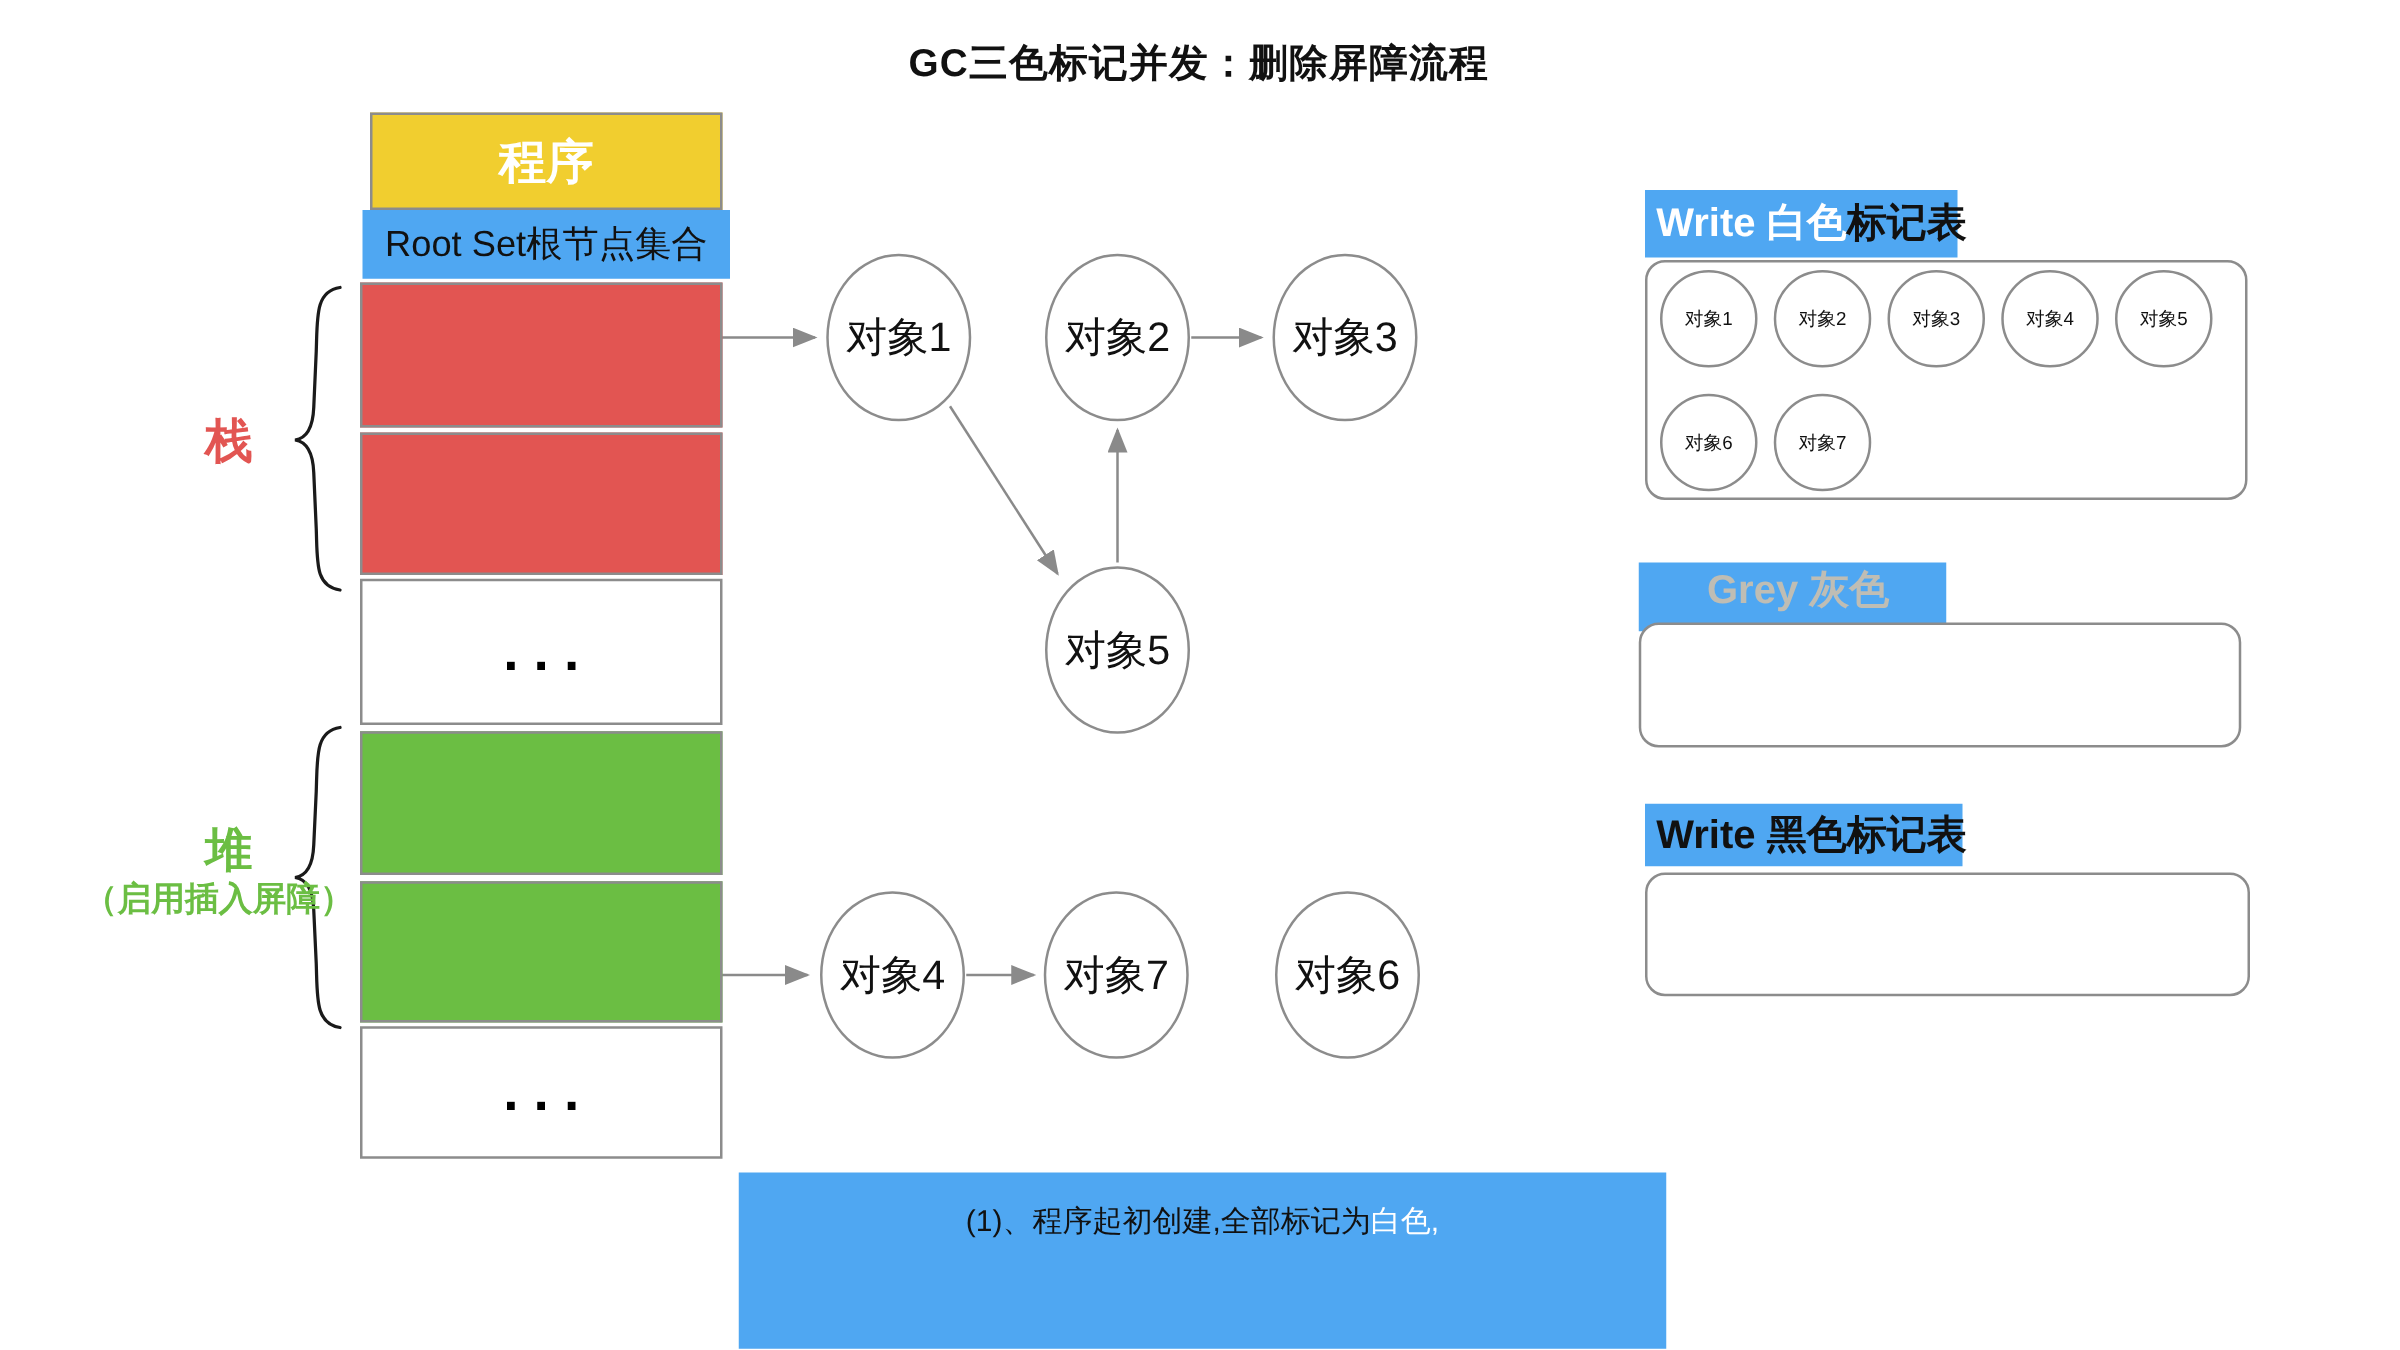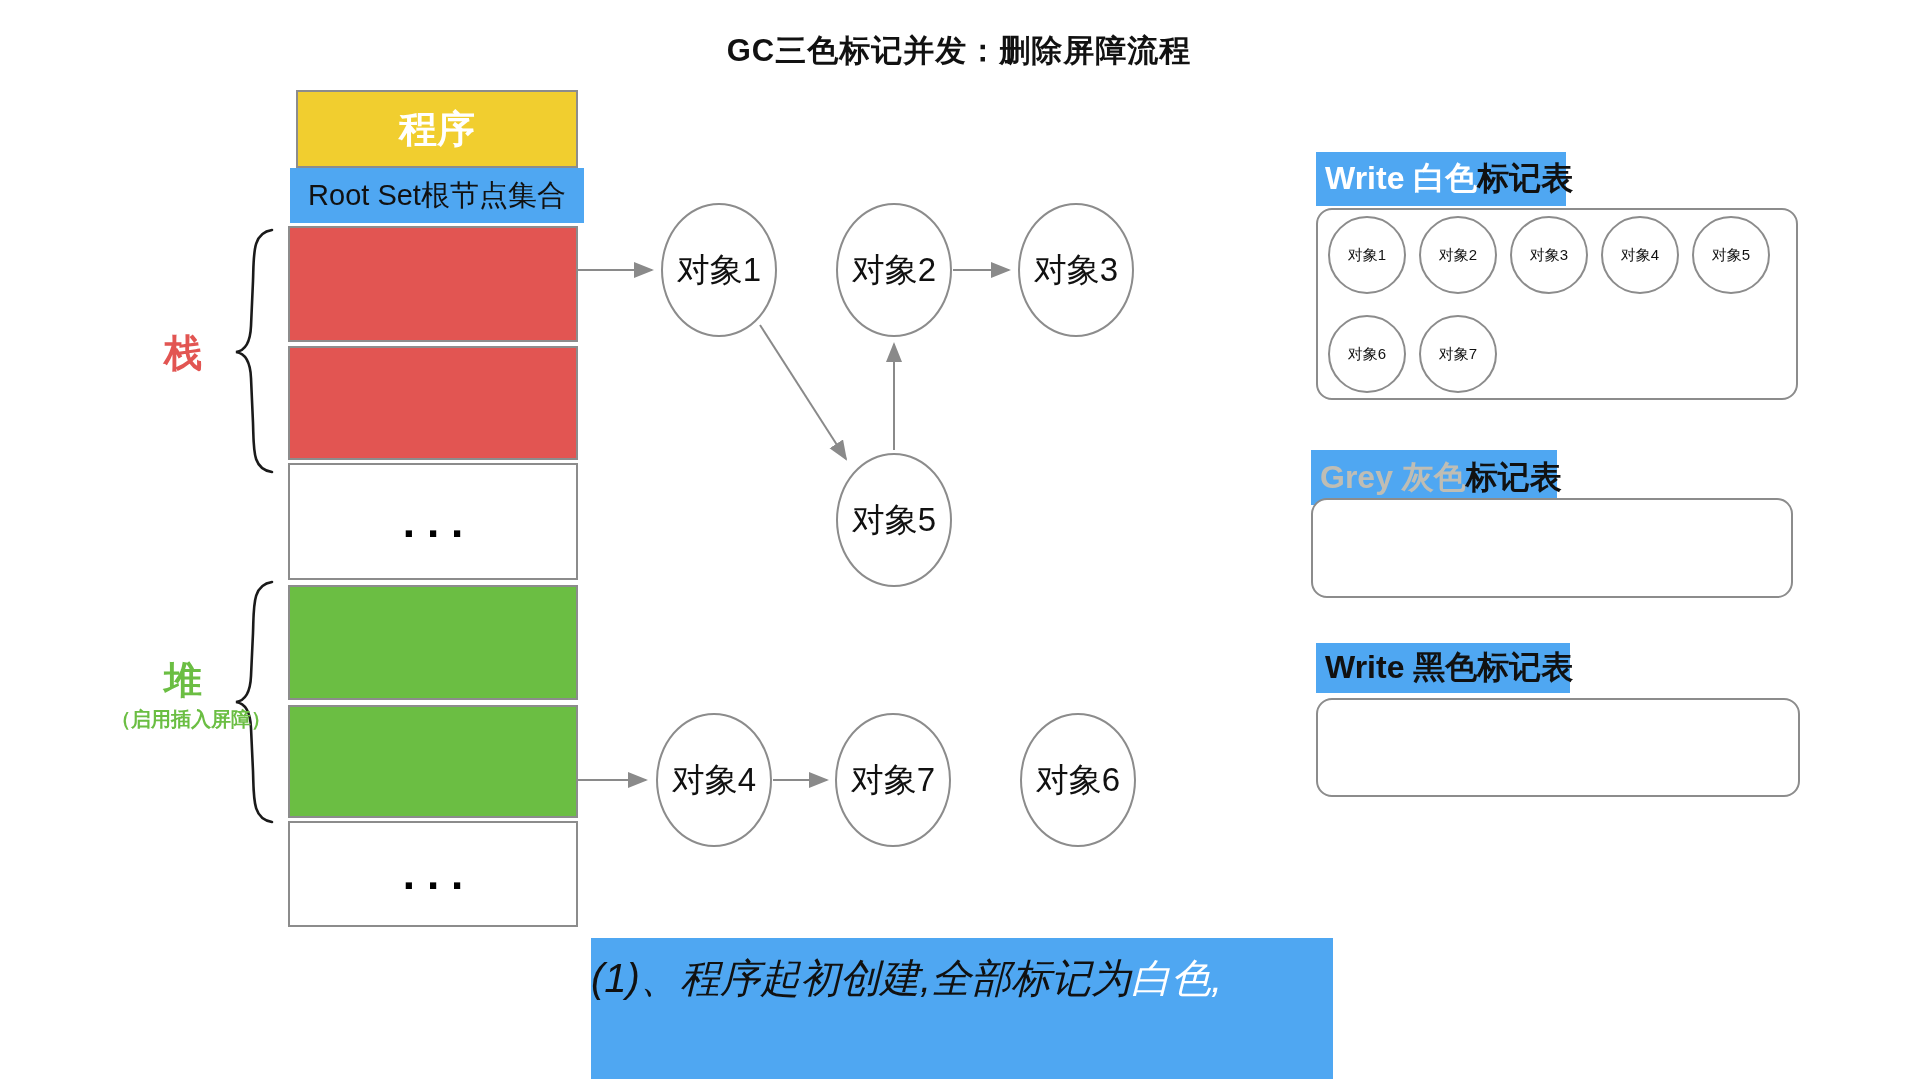--- a/index.html
+++ b/index.html
@@ -31,22 +31,22 @@
   .box-white1{left:240px;top:463px;width:290px;height:117px;background:#fff;}
   .box-green1{left:240px;top:585px;width:290px;height:115px;background:var(--green);}
   .box-green2{left:240px;top:705px;width:290px;height:113px;background:var(--green);}
   .box-white2{left:240px;top:821px;width:290px;height:106px;background:#fff;}
   .dots{font-size:44px;font-weight:bold;letter-spacing:12px;color:#000;padding-left:12px;}
 
   .lbl-stack{left:135px;top:353px;transform:translate(-50%,-50%);
     color:var(--red);font-size:38px;font-weight:bold;}
   .lbl-heap{left:135px;top:680px;transform:translate(-50%,-50%);
     color:var(--green);font-size:38px;font-weight:bold;}
-  .lbl-heapnote{left:143px;top:719px;transform:translate(-50%,-50%);
-    color:var(--green);font-size:20px;font-weight:bold;white-space:nowrap;}
+  .lbl-heapnote{left:127px;top:719px;transform:translate(-50%,-50%);
+    color:var(--green);font-size:27px;font-weight:bold;white-space:nowrap;}
 
   
   .gnode{
     width:116px;height:134px;border:2px solid var(--border);border-radius:50%;
     background:#fff;display:flex;align-items:center;justify-content:center;
     font-size:33px;transform:translate(-50%,-50%);position:absolute;box-sizing:border-box;
   }
 
   
   .tbl-hdr{background:var(--blue);display:flex;align-items:center;padding-left:9px;
@@ -58,21 +58,21 @@
   .hdr-suffix{font-weight:700;color:var(--ink);}
   .tbl-rect{border:2px solid var(--border);border-radius:16px;background:#fff;}
   .tnode{
     width:78px;height:78px;border:2px solid var(--border);border-radius:50%;
     background:#fff;display:flex;align-items:center;justify-content:center;
     font-size:15px;transform:translate(-50%,-50%);position:absolute;box-sizing:border-box;
   }
 
   
   .caption{left:543px;top:938px;width:742px;height:141px;background:var(--blue);
-    font-size:40px;line-height:58px;padding-top:11px;font-style:italic;}
+    text-align:center;font-size:24px;line-height:58px;padding-top:11px;}
   .cap-hl{color:#fff;}
 </style>
 </head>
 <body>
 
 <div id="canvas">
 
   <div class="abs title">GC三色标记并发：删除屏障流程</div>
 
   <svg class="overlay" width="1920" height="1080" viewBox="0 0 1920 1080">
@@ -127,21 +127,21 @@
         <div class="tnode" style="left: 49px; top: 45px;">对象1</div>
         <div class="tnode" style="left: 140px; top: 45px;">对象2</div>
         <div class="tnode" style="left: 231px; top: 45px;">对象3</div>
         <div class="tnode" style="left: 322px; top: 45px;">对象4</div>
         <div class="tnode" style="left: 413px; top: 45px;">对象5</div>
         <div class="tnode" style="left: 49px; top: 144px;">对象6</div>
         <div class="tnode" style="left: 140px; top: 144px;">对象7</div>
       </div>
   </div>
 
-  <div class="abs tbl-hdr" style="left:1263px;top:450px;width:246px;height:55px;">
+  <div class="abs tbl-hdr" style="left:1263px;top:450px;width:246px;height:55px;flex-direction:column;">
     <span class="hdr-colored hdr-grey"><span>Grey</span>&nbsp;<span>灰色</span></span>
       <span class="hdr-suffix">标记表</span>
   </div>
   <div class="abs tbl-rect" style="left:1263px;top:498px;width:482px;height:100px;"></div>
 
   <div class="abs tbl-hdr" style="left:1268px;top:643px;width:254px;height:50px;">
     <span class="hdr-colored hdr-black"><span>Write</span>&nbsp;<span>黑色</span></span>
       <span class="hdr-suffix">标记表</span>
   </div>
   <div class="abs tbl-rect" style="left:1268px;top:698px;width:484px;height:99px;"></div>

